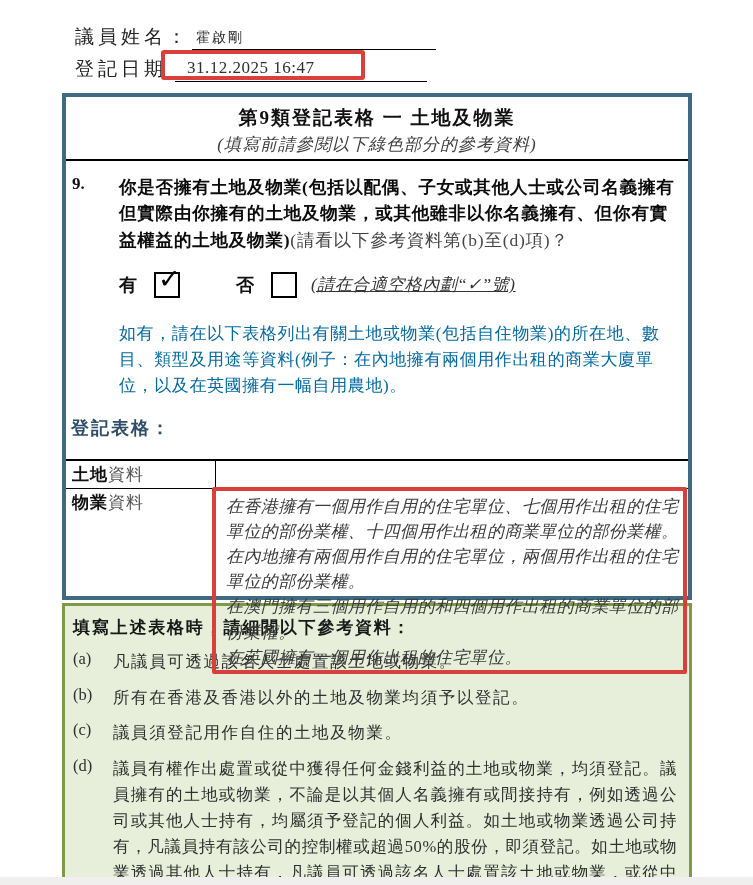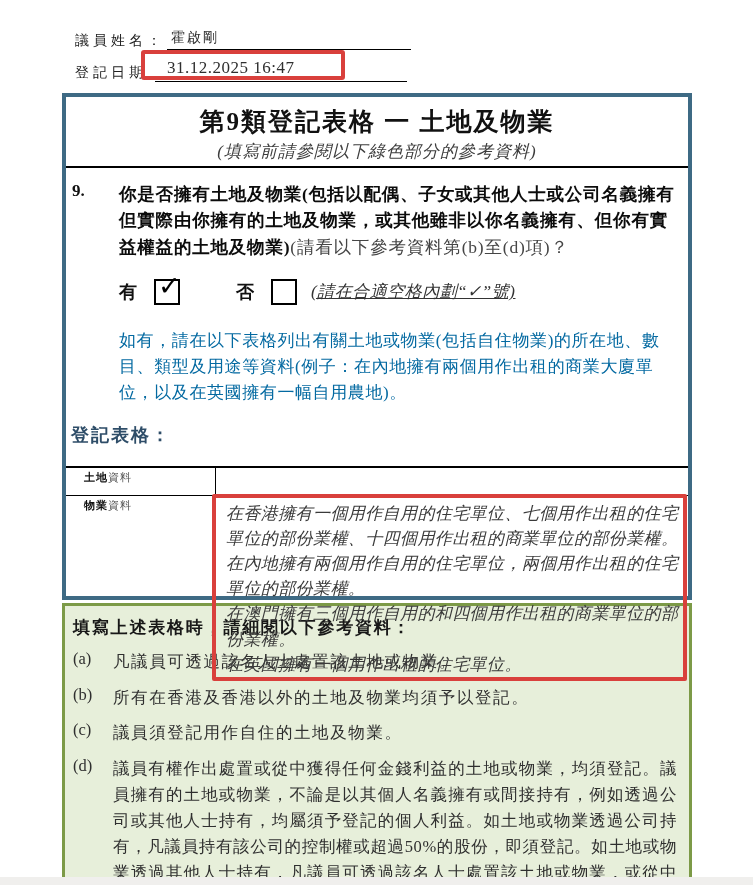--- a/index.html
+++ b/index.html
@@ -9,41 +9,41 @@
     width:753px; height:885px;
     background:#ffffff;
     font-family:"Liberation Serif","DejaVu Serif",serif;
     color:#2f2f2f;
     overflow:hidden;
   }
   
   .top-fields { padding:20px 0 0 75px; }
   .field-row { display:flex; align-items:flex-end; height:30px; }
   .field-row + .field-row { margin-top:2px;font-family:Liberation Serif, serif; }
-  .field-label { font-size:14px; letter-spacing:4px; color:#222; white-space:nowrap; }
+  .field-label { font-size:19px; letter-spacing:4px; color:#222; white-space:nowrap; }
   .field-line {
     position:relative; border-bottom:1.6px solid #000;
     height:27px; display:flex; align-items:flex-end;
   }
   .name-line { width:244px; margin-left:2px; }
   .date-line { width:252px; margin-left:8px; }
   .field-value { font-size:14px; letter-spacing:2px; padding-left:4px; padding-bottom:2px; }
   .date-value { font-size:17px; letter-spacing:0.5px; padding-left:12px; padding-bottom:3px; }
   .date-red-outline {
     position:absolute; left:-14px; top:-5px; width:204px; height:30px;
     border:4px solid #d9403c; border-radius:3px; pointer-events:none;
   }
   
   .main-box {
     position:relative;
     margin:11px 0 0 62px; width:630px; height:507px;
     border:4px solid #3e6a84; background:#fff;
   }
   .box-header { text-align:center; padding-top:8px; border-bottom:2.5px solid #000; padding-bottom:3px; }
-  .box-title { font-size:25px; font-weight:bold; color:#111; letter-spacing:2px; }
+  .box-title { font-size:19px; font-weight:bold; color:#111; letter-spacing:2px; }
   .box-subtitle { font-size:17px; font-style:italic; color:#3d3d3d; letter-spacing:1px; margin-top:2px; }
   .question { display:flex; padding:13px 12px 0 6px; }
   .qnum { width:47px; font-weight:bold; font-size:17px; color:#111; flex:none; }
   .qtext { flex:1; font-size:17.5px; line-height:1.5; letter-spacing:0.8px; }
   .qbold { font-weight:bold; color:#0c0c0c; }
   .qrest { color:#454545; }
   .checkbox-row { display:flex; align-items:center; margin:16px 0 0 53px; height:32px; }
   .cb-label { font-size:18px; font-weight:bold; color:#111; letter-spacing:1px; }
   .checkbox {
     width:26px; height:26px; border:2px solid #000; margin-left:16px;
@@ -56,21 +56,21 @@
   .cb-gap { width:56px; flex:none; }
   .tick-note { font-size:17px; font-style:italic; color:#333; margin-left:14px; letter-spacing:0.5px;text-decoration:underline; }
   .instruction { margin:20px 14px 0 53px; font-size:17px; line-height:1.55; color:#0369a1; letter-spacing:0.6px; }
   .reg-label { margin:16px 0 19px 5px; font-size:18px; font-weight:bold; color:#2e4d68; letter-spacing:2px; }
   
   .reg-table { border-top:2.5px solid #000; }
   .t-row { display:flex; }
   .t-row.first { border-bottom:1.5px solid #000; }
   .t-label {
     width:150px; flex:none; border-right:1.5px solid #000;
-    padding:2px 0 2px 18px; font-size:11px; letter-spacing:1px;
+    padding:2px 0 2px 6px; font-size:17px; letter-spacing:1px;
   }
   .t-label .lb { font-weight:bold; color:#111; }
   .t-label .lr { color:#555; }
   .t-row.first .t-label { height:27px; }
   .t-value { flex:1; position:relative; }
   .t-value.filled { padding:5px 8px 4px 10px; font-size:17px; line-height:1.48; color:#3a3a3a; letter-spacing:0.4px; min-height:170px;font-style:italic; }
   .prop-line { display:block; }
   .red-outline {
     position:absolute; left:-4px; top:-2px; right:1px; bottom:0;
     border:4px solid #d9403c; border-radius:2px; pointer-events:none; z-index:5;

